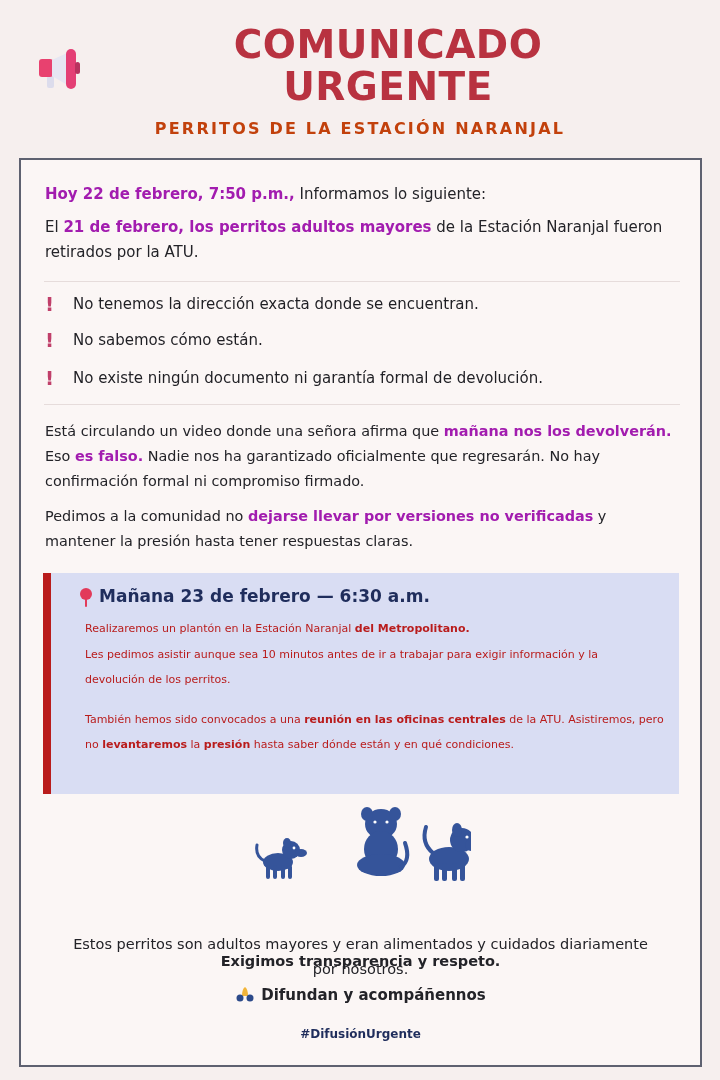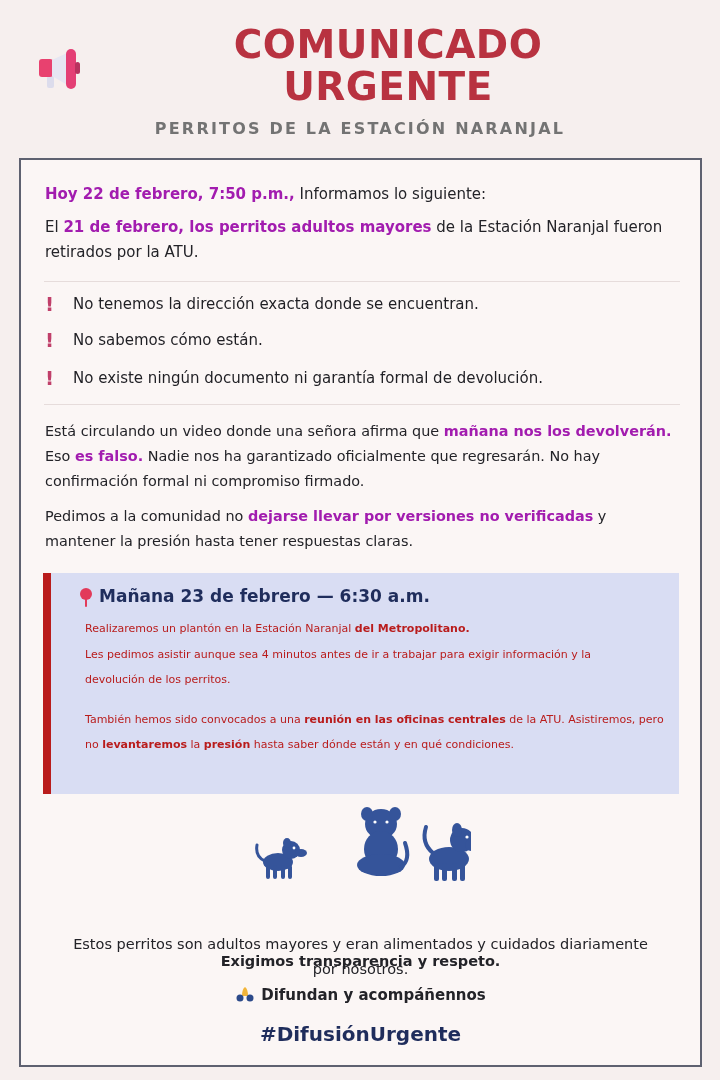--- a/index.html
+++ b/index.html
@@ -20,21 +20,21 @@
     color: #b83240;
     font-size: 39px;
     line-height: 42px;
     letter-spacing: 0.5px;
     padding-left: 60px;
   }
   .subtitle {
     position: absolute; left: 0; right: 0; top: 119px;
     text-align: center;
     font-weight: bold;
-    color: #737373;
+    color: #c2410c;
     font-size: 16px;
     letter-spacing: 2.2px;
   }
   .card {
     position: absolute; left: 19px; top: 158px; width: 683px; height: 909px;
     background: #fbf6f5;
     border: 2px solid #5e6170;
   }
   .p {
     position: absolute; left: 24px; right: 22px;
@@ -54,21 +54,21 @@
   .callout-title {
     position: absolute; left: 48px; top: 10px; font-size: 17px; line-height: 26px;
     font-weight: bold; color: #1f2d5c;
   }
   .pin { position: absolute; left: 28px; top: 15px; width: 14px; height: 20px; }
   .cp { position: absolute; left: 34px; right: 14px; font-size: 11px; line-height: 25px; color: #b91c1c; }
   .cp b { font-weight: bold; }
   .dogs { position: absolute; left: 230px; top: 645px; width: 220px; height: 80px; }
   .center { position: absolute; left: 10px; right: 10px; text-align: center; font-size: 14.5px; line-height: 25px; color: #232328; }
   .center.bold { font-weight: bold; }
-  .hashtag { font-size: 20px; font-weight: bold; color: #1f2d5c; }
+  .hashtag { font-size: 12px; font-weight: bold; color: #1f2d5c; }
   .pray { display: inline-block; width: 20px; height: 16px; vertical-align: -2px; margin-right: 6px; position: relative; }
 </style>
 </head>
 <body>
 
 <div class="header">
   <svg class="megaphone" viewBox="0 0 50 46">
     <rect x="11" y="30" width="7" height="12" rx="2" fill="#dcdcec"></rect>
     <rect x="3" y="13" width="14" height="18" rx="3" fill="#e8416f"></rect>
     <polygon points="16,14 33,6 33,40 16,30" fill="#e6e6f2"></polygon>
@@ -118,21 +118,21 @@
 
   <div class="callout">
     <svg class="pin" viewBox="0 0 14 20">
       <circle cx="7" cy="6" r="6" fill="#e23a5a"></circle>
       <rect x="6" y="10" width="2" height="9" rx="1" fill="#e23a5a"></rect>
     </svg>
     <div class="callout-title">Mañana 23 de febrero — 6:30 a.m.</div>
     <div class="cp" style="top:43px;">
       <span>Realizaremos un plantón en la Estación Naranjal </span><b>del Metropolitano.</b>
     </div>
-    <div class="cp" style="top:69px; right:40px;">Les pedimos asistir aunque sea 4 minutos antes de ir a trabajar para exigir información y la devolución de los perritos.</div>
+    <div class="cp" style="top:69px; right:40px;">Les pedimos asistir aunque sea 10 minutos antes de ir a trabajar para exigir información y la devolución de los perritos.</div>
     <div class="cp" style="top:134px;">
       <span>También hemos sido convocados a una </span><b>reunión en las oficinas centrales</b><span> de la ATU. Asistiremos, pero no </span><b>levantaremos</b><span> la </span><b>presión</b><span> hasta saber dónde están y en qué condiciones.</span>
     </div>
   </div>
 
   <svg class="dogs" viewBox="0 0 220 80">
     <g fill="#35549a">
       <path d="M6 40 Q4 52 14 56" stroke="#35549a" stroke-width="3" fill="none" stroke-linecap="round"></path>
       <ellipse cx="27" cy="57" rx="15" ry="9"></ellipse>
       <circle cx="40" cy="45" r="9"></circle>

